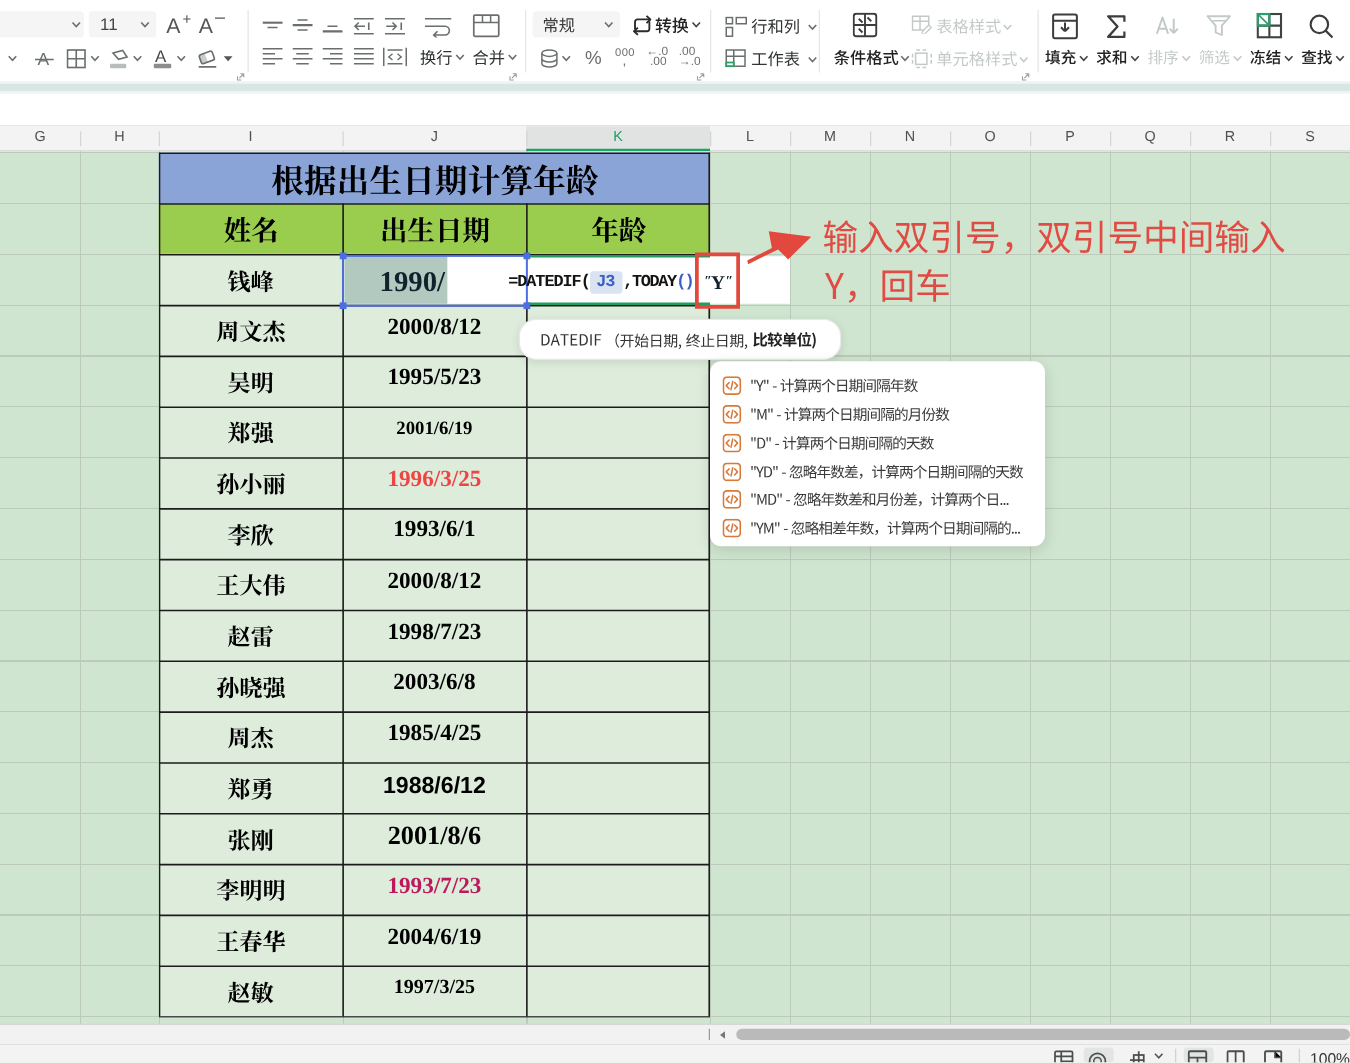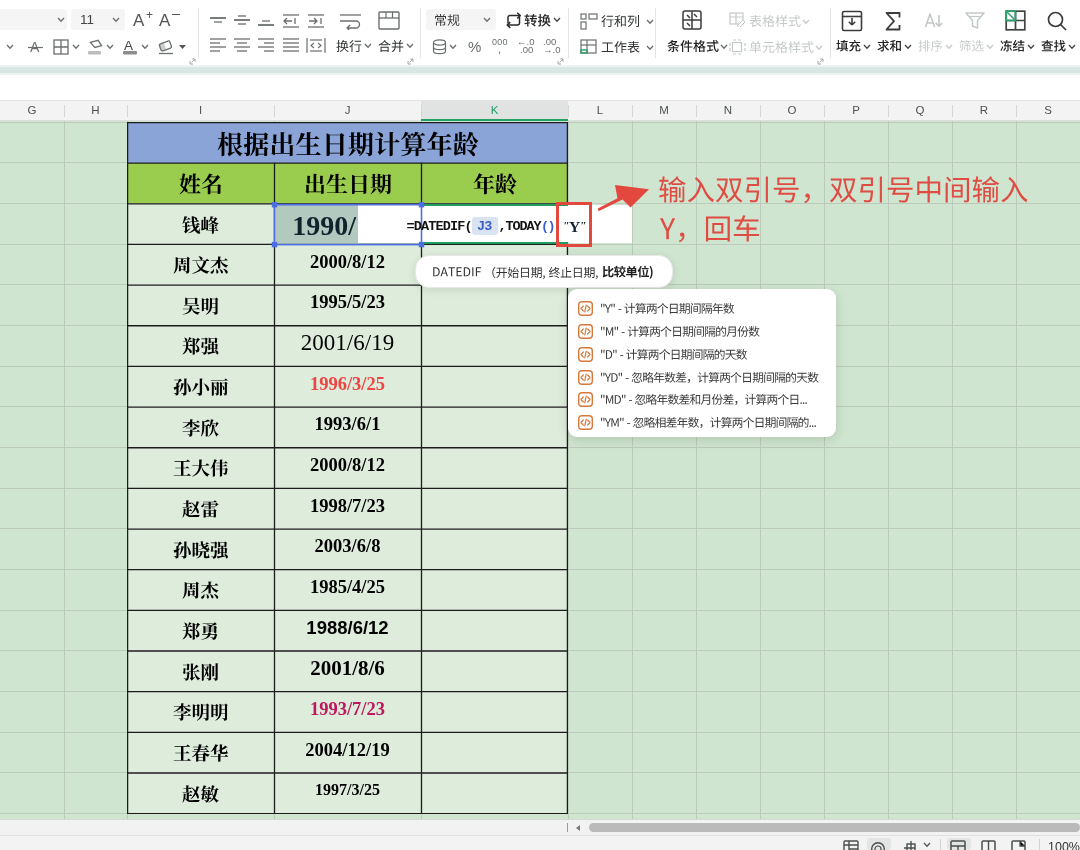--- a/index.html
+++ b/index.html
@@ -276,21 +276,21 @@
       <use href="#q18" x="1000"></use>
     </g>
   </svg>
 <div style="position:absolute;top:293.3px;font-family:'Liberation Serif',serif;font-size:18.5px;color:#000000;font-weight:bold;line-height:18.5px;white-space:pre;left:347.5px;transform:translateX(-50%);">1995/5/23</div>
 <svg style="position:absolute;left:182.0px;top:336.4px;overflow:visible" width="39" height="22">
     <g fill="#000000" transform="translate(0,17.02) scale(0.018500,-0.018500)">
       <use href="#q19" x="0"></use>
       <use href="#q20" x="1000"></use>
     </g>
   </svg>
-<div style="position:absolute;top:333.9px;font-family:'Liberation Serif',serif;font-size:23px;color:#000000;font-weight:normal;line-height:18.5px;white-space:pre;left:347.5px;transform:translateX(-50%);">2001/6/19</div>
+<div style="position:absolute;top:333.9px;font-family:'Liberation Serif',serif;font-size:15px;color:#000000;font-weight:bold;line-height:18.5px;white-space:pre;left:347.5px;transform:translateX(-50%);">2001/6/19</div>
 <svg style="position:absolute;left:172.8px;top:377.1px;overflow:visible" width="57" height="22">
     <g fill="#000000" transform="translate(0,17.02) scale(0.018500,-0.018500)">
       <use href="#q21" x="0"></use>
       <use href="#q22" x="1000"></use>
       <use href="#q23" x="2000"></use>
     </g>
   </svg>
 <div style="position:absolute;top:374.6px;font-family:'Liberation Serif',serif;font-size:18.5px;color:#ef4444;font-weight:bold;line-height:18.5px;white-space:pre;left:347.5px;transform:translateX(-50%);">1996/3/25</div>
 <svg style="position:absolute;left:182.0px;top:417.7px;overflow:visible" width="39" height="22">
     <g fill="#000000" transform="translate(0,17.02) scale(0.018500,-0.018500)">
@@ -351,31 +351,31 @@
     </g>
   </svg>
 <div style="position:absolute;top:699.8px;font-family:'Liberation Serif',serif;font-size:18.5px;color:#be185d;font-weight:bold;line-height:18.5px;white-space:pre;left:347.5px;transform:translateX(-50%);">1993/7/23</div>
 <svg style="position:absolute;left:172.8px;top:743.0px;overflow:visible" width="57" height="22">
     <g fill="#000000" transform="translate(0,17.02) scale(0.018500,-0.018500)">
       <use href="#q26" x="0"></use>
       <use href="#q35" x="1000"></use>
       <use href="#q36" x="2000"></use>
     </g>
   </svg>
-<div style="position:absolute;top:740.5px;font-family:'Liberation Serif',serif;font-size:18.5px;color:#000000;font-weight:bold;line-height:18.5px;white-space:pre;left:347.5px;transform:translateX(-50%);">2004/12/19</div>
+<div style="position:absolute;top:740.5px;font-family:'Liberation Serif',serif;font-size:18.5px;color:#000000;font-weight:bold;line-height:18.5px;white-space:pre;left:347.5px;transform:translateX(-50%);">2004/6/19</div>
 <svg style="position:absolute;left:182.0px;top:783.6px;overflow:visible" width="39" height="22">
     <g fill="#000000" transform="translate(0,17.02) scale(0.018500,-0.018500)">
       <use href="#q29" x="0"></use>
       <use href="#q37" x="1000"></use>
     </g>
   </svg>
 <div style="position:absolute;top:781.1px;font-family:'Liberation Serif',serif;font-size:16px;color:#000000;font-weight:bold;line-height:18.5px;white-space:pre;left:347.5px;transform:translateX(-50%);">1997/3/25</div>
 <div style="position:absolute;left:275.5px;top:205.0px;width:82.0px;height:37.7px;background:#b2c9c0;"></div>
 <div style="position:absolute;left:357.5px;top:204.7px;width:274.5px;height:38.5px;background:#ffffff;"></div>
-<div style="position:absolute;top:216.0px;font-family:'Liberation Serif',serif;font-size:28px;color:#10222c;font-weight:bold;line-height:20.5px;white-space:pre;right:724.0px;">1990/</div>
+<div style="position:absolute;top:216.0px;font-family:'Liberation Serif',serif;font-size:23px;color:#10222c;font-weight:bold;line-height:20.5px;white-space:pre;right:724.0px;">1990/</div>
 <div style="position:absolute;left:421.0px;top:203.7px;width:147.0px;height:2.0px;background:#1f9e60;"></div>
 <div style="position:absolute;left:421.0px;top:242.1px;width:147.0px;height:2.0px;background:#1f9e60;"></div>
 <svg style="position:absolute;left:270.0px;top:199.5px;" width="160" height="50">
     <rect x="4.5" y="4.7" width="147" height="39.9" fill="none" stroke="#4d6ee3" stroke-width="1.6"></rect>
     <rect x="1.8" y="2.0" width="5.4" height="5.4" fill="#4d6ee3"></rect>
     <rect x="1.8" y="41.9" width="5.4" height="5.4" fill="#4d6ee3"></rect>
     <rect x="148.8" y="2.0" width="5.4" height="5.4" fill="#4d6ee3"></rect>
     <rect x="148.8" y="41.9" width="5.4" height="5.4" fill="#4d6ee3"></rect>
   </svg>
 <div style="position:absolute;top:220.0px;font-family:'Liberation Mono',monospace;font-size:13.5px;color:#141414;font-weight:bold;line-height:13.5px;white-space:pre;letter-spacing:-0.85px;left:406.5px;">=DATEDIF(</div>

